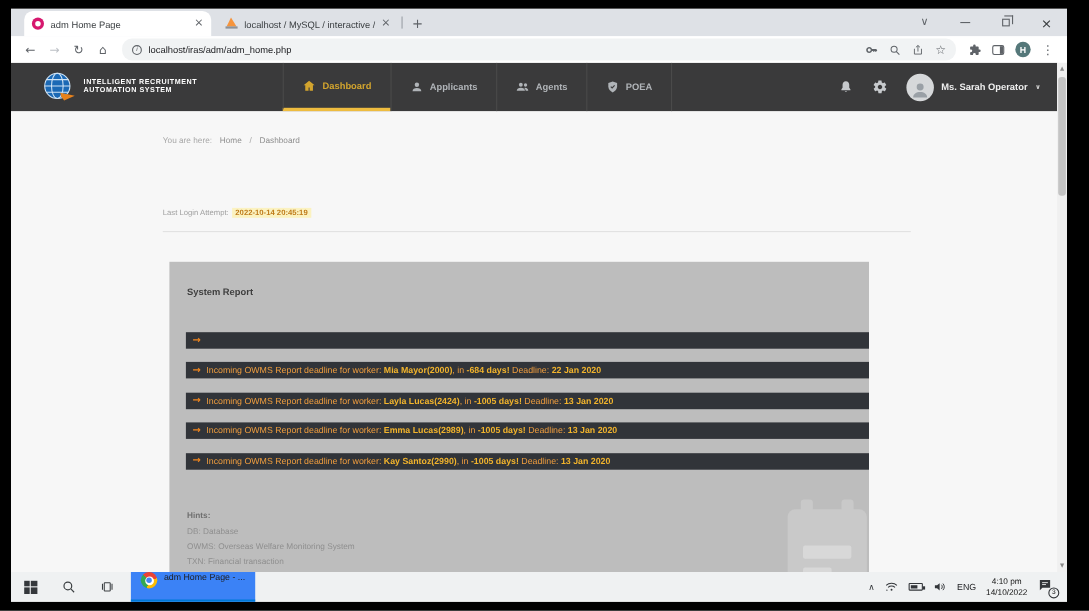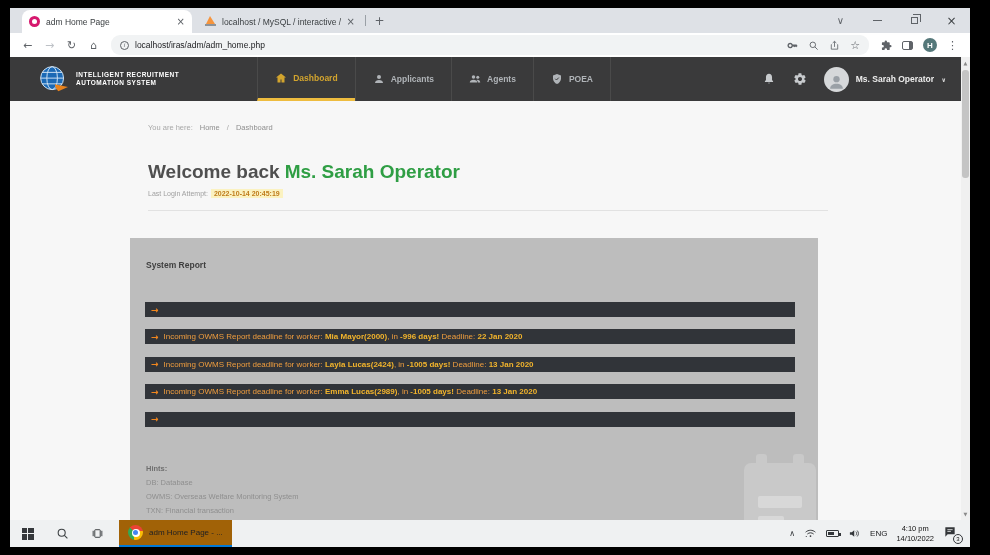--- a/index.html
+++ b/index.html
@@ -70,41 +70,41 @@
 .page{position:absolute;left:0;top:44px;width:951px;height:419px}
 .breadcrumb{position:absolute;left:138px;top:22px;font-size:7.5px;color:#a8a8a8;display:flex;gap:7px}
 .bc-link{color:#8f8f8f}
 .welcome{position:absolute;left:138px;top:60px;font-size:19px;color:#4f4f4f;font-weight:600;white-space:nowrap}
 .wname{color:var(--accent-green,#2f9e44);font-weight:800;margin-left:5px}
 .lastlogin{position:absolute;left:138px;top:89px;font-size:7px;color:#a0a0a0}
 .ll-value{background:#fbf2c0;color:#bf7c1c;font-weight:bold;padding:1px 3px;margin-left:3px}
 .divider{position:absolute;left:138px;top:109px;width:680px;border-top:1px solid #e2e2e2}
 
 
-.card{position:absolute;left:120px;top:137px;width:688px;height:282px;background:var(--card-bg,#bdbdbd);overflow:hidden}
+.card{position:absolute;left:144px;top:137px;width:636px;height:282px;background:var(--card-bg,#bdbdbd);overflow:hidden}
 .card-title{position:absolute;left:16px;top:22px;font-size:8.5px;font-weight:bold;color:#3f3f3f}
 .notice{position:absolute;left:16px;top:37px;display:flex;align-items:center;gap:4px;font-size:8.5px;font-weight:bold;color:#3f3f3f}
 .info-dot{width:9px;height:9px;border-radius:50%;background:var(--info-teal,#2eb3c7);color:#fff;font-size:6.5px;font-weight:bold;font-style:italic;display:flex;align-items:center;justify-content:center;flex:none}
 .alerts{position:absolute;left:15px;top:64px;width:650px}
 .alert{height:15px;margin-bottom:12.4px;background:var(--alert-bg,#313439);display:flex;align-items:center;padding:0 6px;font-size:8px;color:var(--alert-text,#ef9d3e);white-space:nowrap;overflow:hidden}
 .alert .arrow{color:#f0861e;font-weight:bold;margin-right:5px;font-size:9px}
 .alert .seg-bold{font-weight:bold;color:var(--alert-text-bold,#f2b42c)}
 .hints{position:absolute;left:16px;top:224px;font-size:7.5px;color:#8f8f8f;line-height:14px}
 .hints-label{color:#6f6f6f;font-weight:bold}
 .calendar{position:absolute;right:2px;top:216px;width:72px;height:90px}
 .cal-ear{position:absolute;top:0;width:11px;height:16px;background:#c9c9c9;border-radius:3px}
 .cal-body{position:absolute;top:9px;left:0;width:72px;height:81px;background:#c9c9c9;border-radius:7px}
 .cal-row{position:absolute;background:#d8d8d8;border-radius:2px}
 
 
 .taskbar{position:absolute;left:0;top:512px;width:100%;height:27px;background:#eff1f2;display:flex;align-items:center}
 .tb-btn{width:35px;height:100%;display:flex;align-items:center;justify-content:center}
 .win-flag{width:12px;height:12px;display:grid;grid-template-columns:1fr 1fr;gap:1.5px}
 .win-flag span{background:#35383c}
-.task-app{height:100%;display:flex;align-items:center;gap:6px;padding:0 9px;background:#a16207;border-bottom:2px solid var(--taskbar-accent,#0078d7);font-size:8px;color:#202124;margin-left:4px}
+.task-app{height:100%;display:flex;align-items:flex-start;gap:6px;padding:0 9px;background:#3b82f6;border-bottom:2px solid var(--taskbar-accent,#0078d7);font-size:8px;color:#202124;margin-left:4px}
 .chrome{width:15px;height:15px;border-radius:50%;background:conic-gradient(from -45deg,#ea4335 0 120deg,#fbbc05 120deg 240deg,#34a853 240deg 360deg);position:relative;flex:none}
 .chrome::before{content:"";position:absolute;inset:3.5px;background:#fff;border-radius:50%}
 .chrome::after{content:"";position:absolute;inset:5px;background:#4285f4;border-radius:50%}
 .tray{margin-left:auto;display:flex;align-items:center;gap:9px;padding-right:9px;font-size:8px;color:#202124}
 .tray-chevron{font-size:8px;color:#33363a}
 .battery{width:13px;height:7px;border:1px solid #33363a;border-radius:1px;position:relative;padding:1px}
 .battery::after{content:"";position:absolute;right:-2.5px;top:1.5px;width:1.8px;height:3px;background:#33363a}
 .battery i{display:block;width:70%;height:100%;background:#33363a}
 .lang{font-size:8px}
 .datetime{text-align:center;font-size:7.5px;line-height:9.5px;color:#111}
@@ -249,48 +249,46 @@
     </div>
 
     <div class="page">
       <div class="breadcrumb">
         <span>You are here:</span>
         <span class="bc-link">Home</span>
         <span>/</span>
         <span class="bc-link">Dashboard</span>
       </div>
 
-      <div class="welcome">
-        <span>Welcome back</span><span class="wname">Ms. Sarah Operator</span>
-      </div>
       <div class="lastlogin">
         <span>Last Login Attempt:</span><span class="ll-value">2022-10-14 20:45:19</span>
       </div>
       <div class="divider"></div>
 
       <div class="card">
         <div class="card-title">System Report</div>
         <div class="alerts">
           <div class="alert">
             <span class="arrow u">→</span>
           </div>
           <div class="alert">
             <span class="arrow u">→</span>
-              <span><span>Incoming OWMS Report deadline for worker: </span><span class="seg-bold">Mia Mayor(2000)</span><span>, in </span><span class="seg-bold">-996 days!</span><span> Deadline: </span><span class="seg-bold">22 Jan 2020</span></span>
+              <span><span>Incoming OWMS Report deadline for worker: </span><span class="seg-bold">Mia Mayor(2000)</span><span>, in </span><span class="seg-bold">-684 days!</span><span> Deadline: </span><span class="seg-bold">22 Jan 2020</span></span>
           </div>
           <div class="alert">
             <span class="arrow u">→</span>
               <span><span>Incoming OWMS Report deadline for worker: </span><span class="seg-bold">Layla Lucas(2424)</span><span>, in </span><span class="seg-bold">-1005 days!</span><span> Deadline: </span><span class="seg-bold">13 Jan 2020</span></span>
           </div>
           <div class="alert">
             <span class="arrow u">→</span>
               <span><span>Incoming OWMS Report deadline for worker: </span><span class="seg-bold">Emma Lucas(2989)</span><span>, in </span><span class="seg-bold">-1005 days!</span><span> Deadline: </span><span class="seg-bold">13 Jan 2020</span></span>
           </div>
           <div class="alert">
             <span class="arrow u">→</span>
+              <span><span>Incoming OWMS Report deadline for worker: </span><span class="seg-bold">Kay Santoz(2990)</span><span>, in </span><span class="seg-bold">-1005 days!</span><span> Deadline: </span><span class="seg-bold">13 Jan 2020</span></span>
           </div>
         </div>
         <div class="hints">
           <div class="hints-label">Hints:</div>
           <div>DB: Database</div>
           <div>OWMS: Overseas Welfare Monitoring System</div>
           <div>TXN: Financial transaction</div>
         </div>
         <div class="calendar">
           <span class="cal-ear" style="left:12px"></span>

